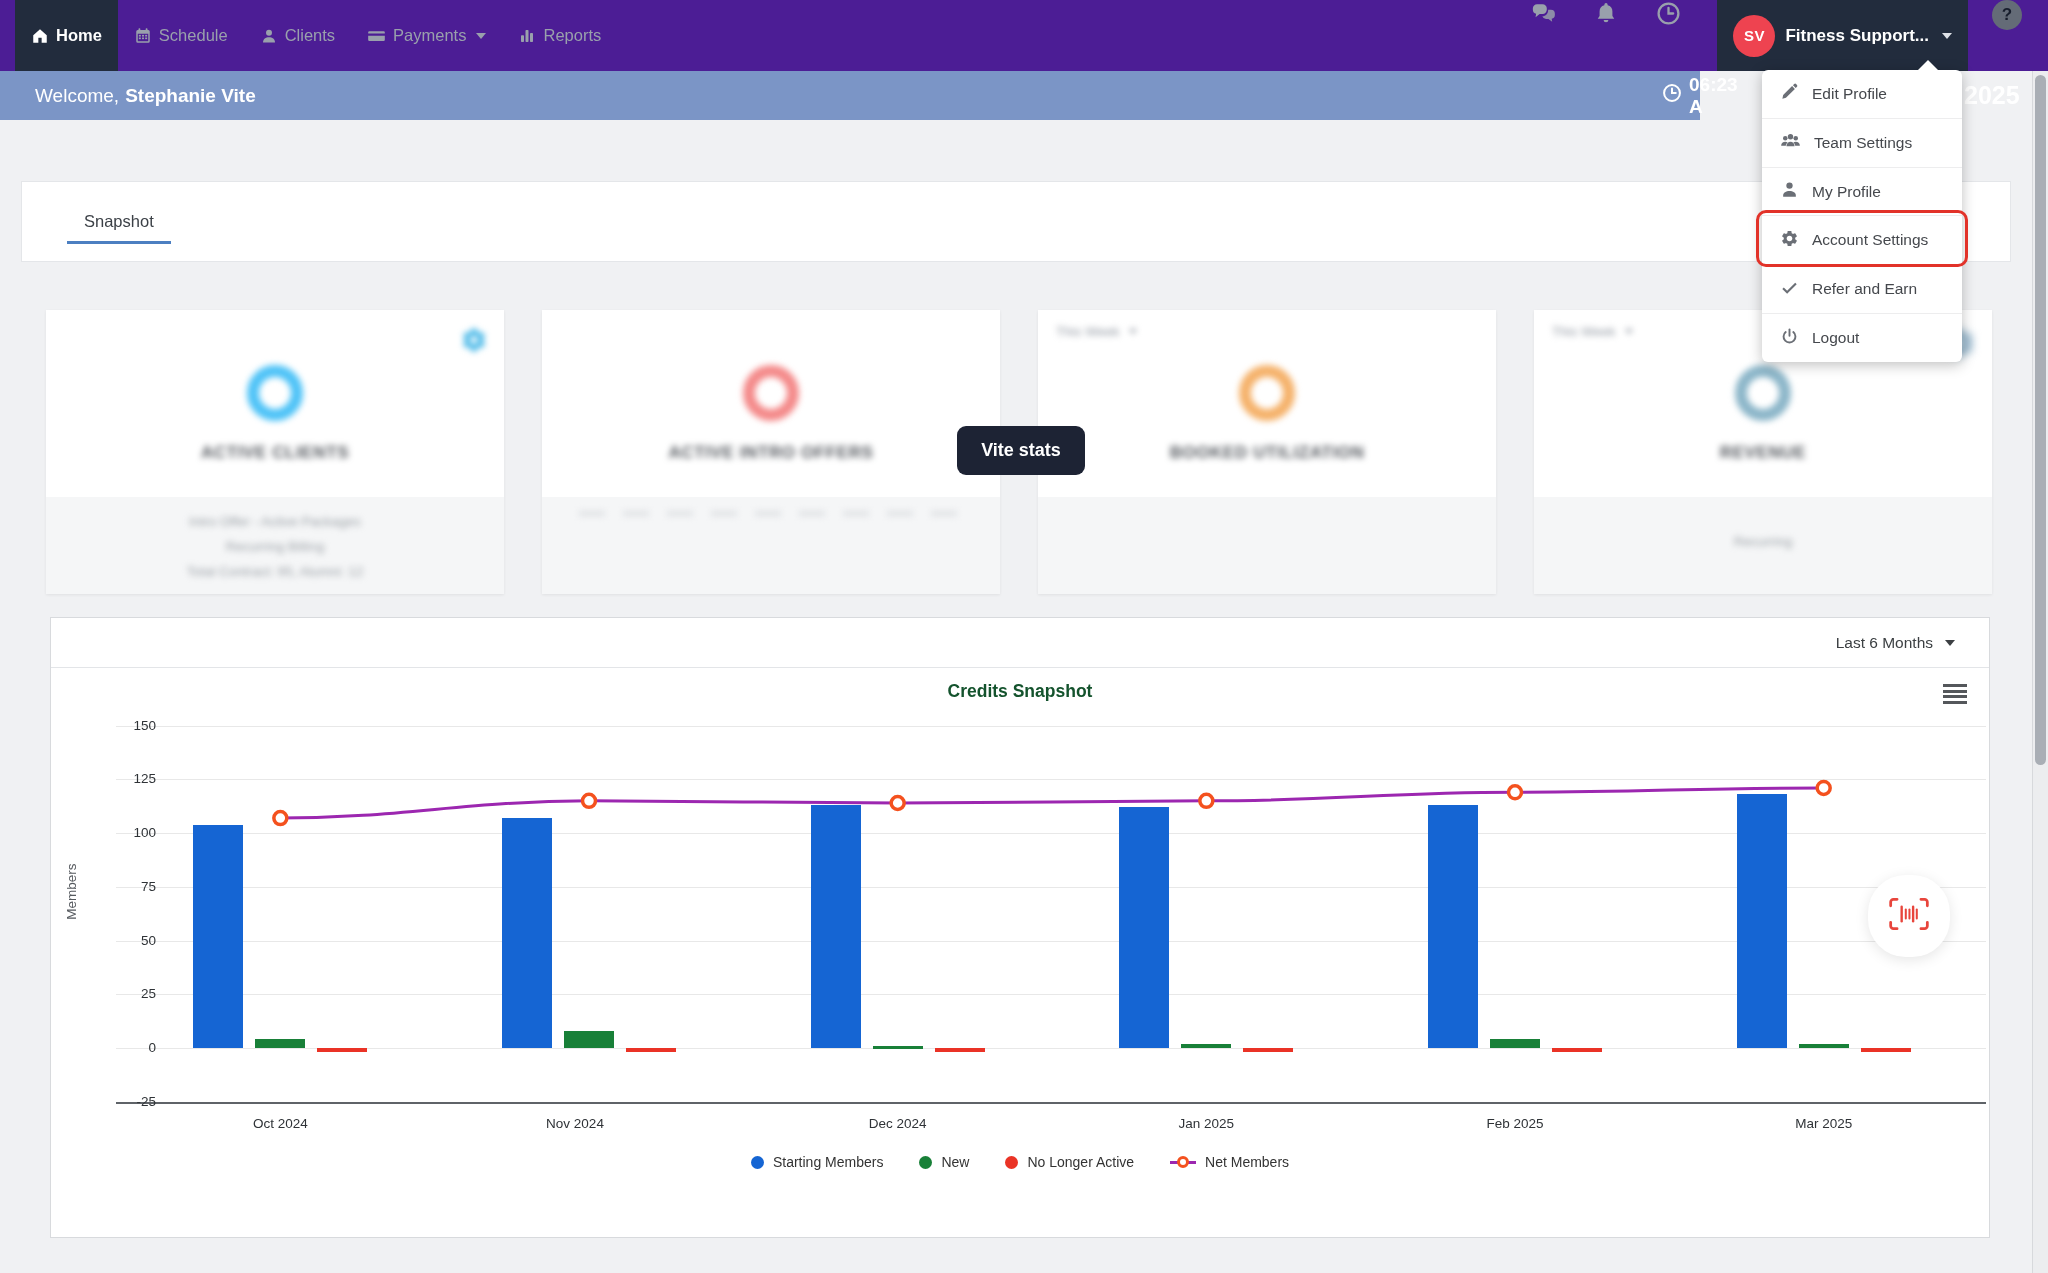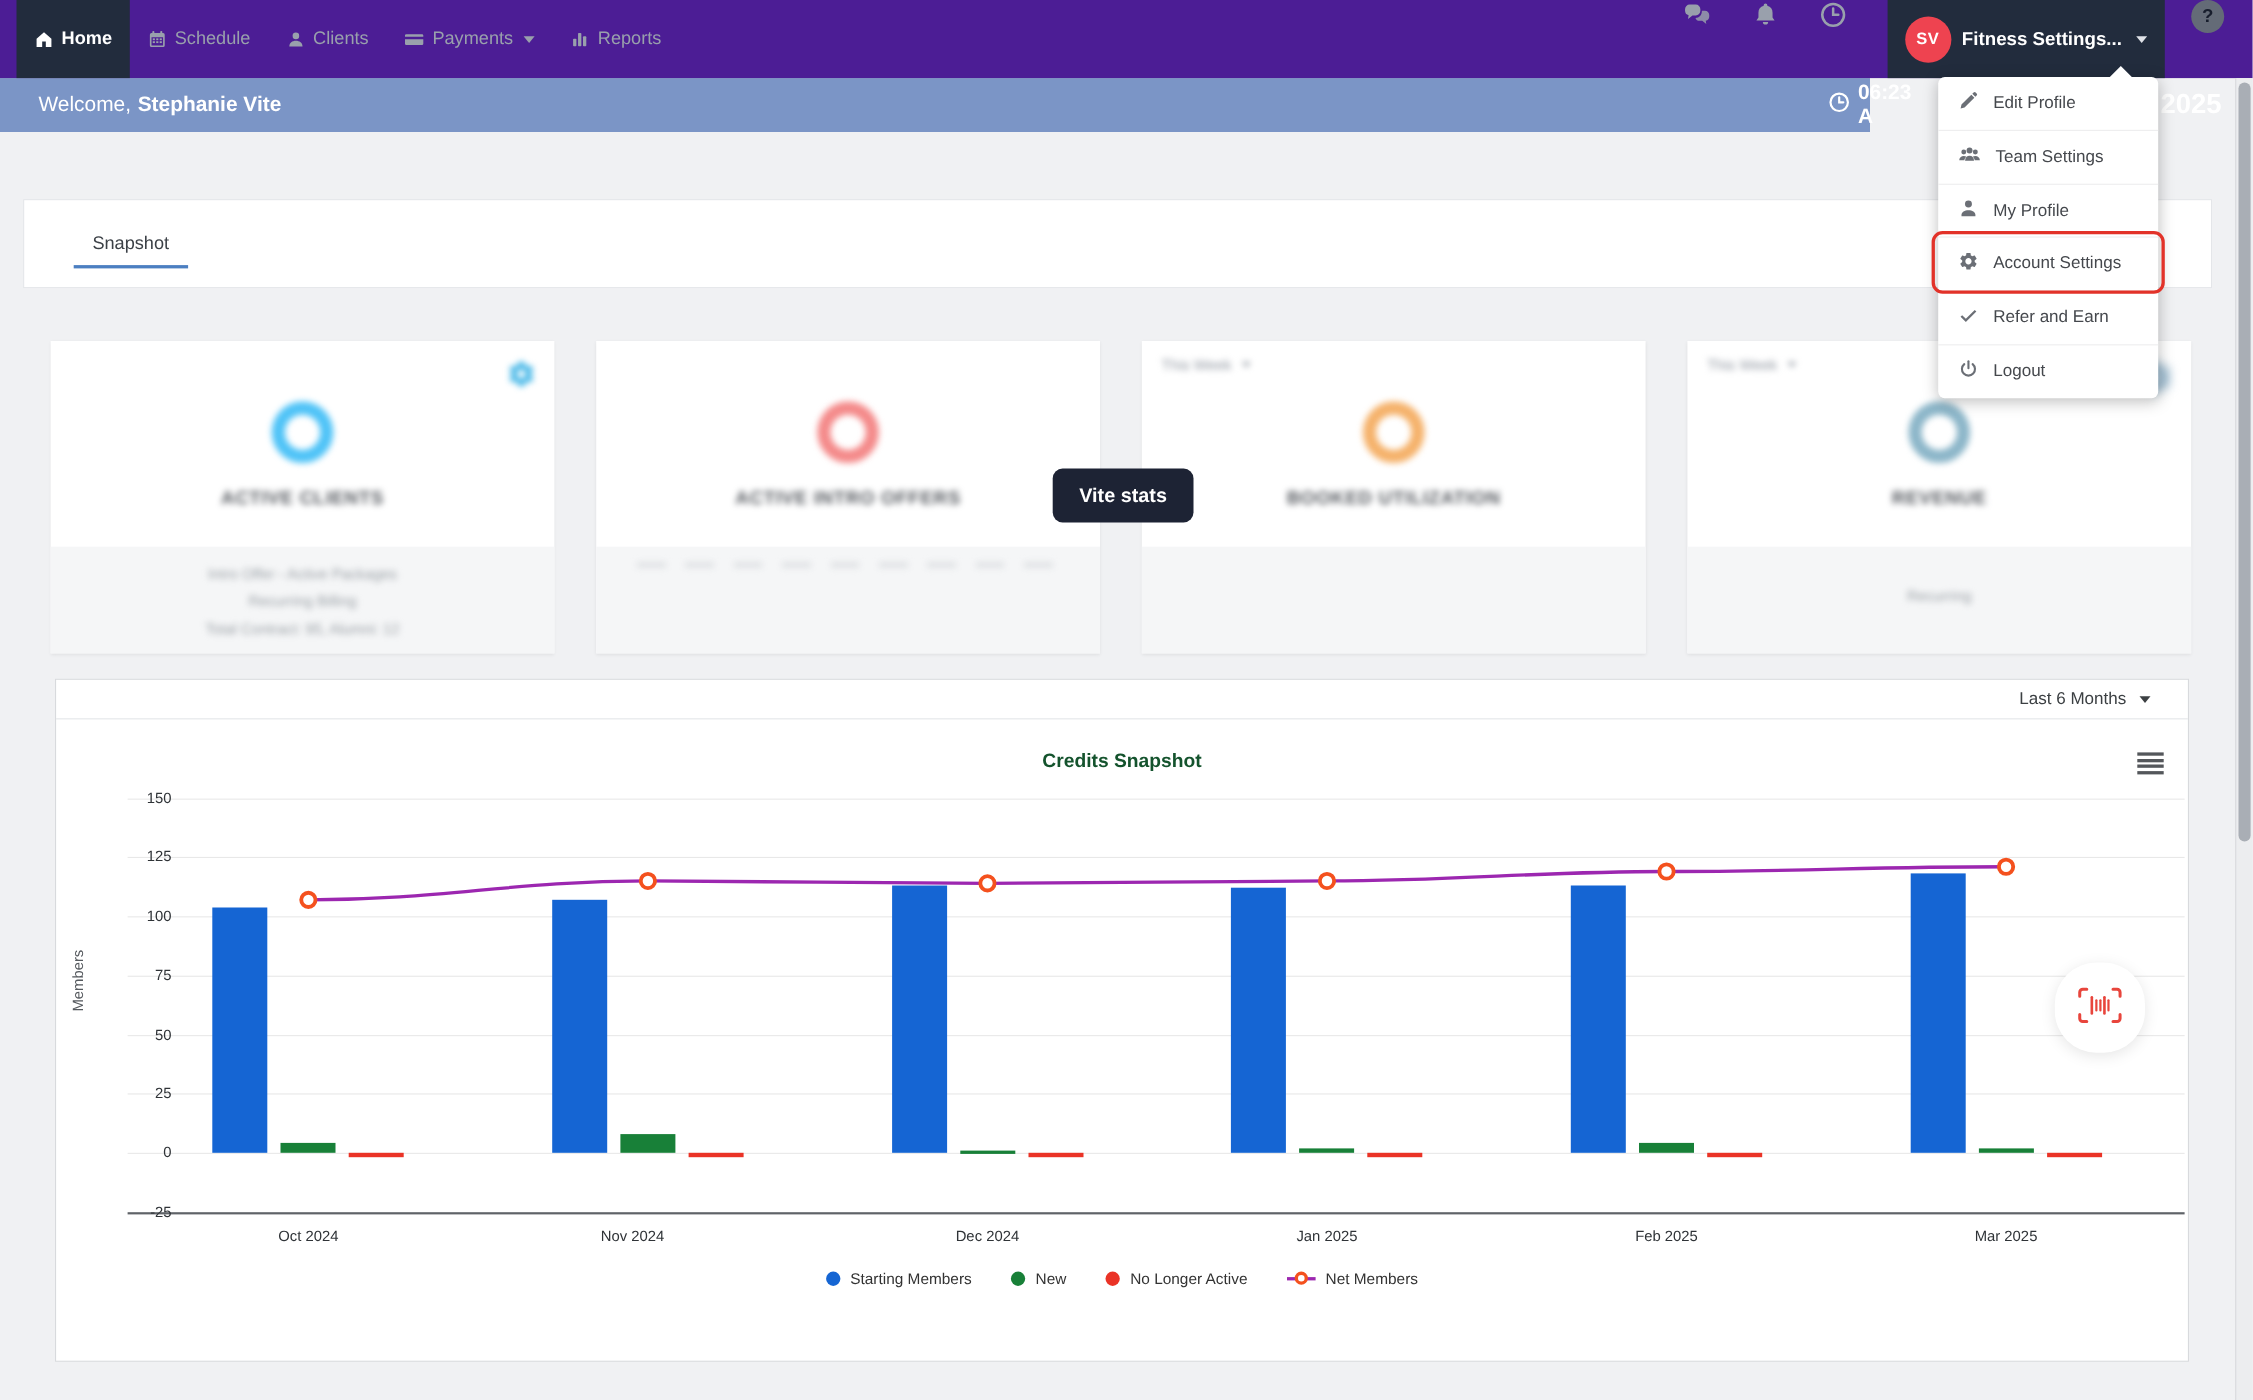--- a/index.html
+++ b/index.html
@@ -50,21 +50,21 @@
   .card-footer { position:absolute; left:0; right:0; bottom:0; height:97px; background:#f5f6f7; text-align:center; padding-top:12px; }
   .card-footer .line { font-size:13.5px; color:#9aa0a6; line-height:25px; }
   .dash-row { width:84%; height:5px; margin:2px auto 10px auto; background:repeating-linear-gradient(90deg,#dfe1e4 0 26px, transparent 26px 44px); }
   .gear-mini { position:absolute; top:16px; right:16px; }
 
   
   .show-stats { position:absolute; left:957px; top:426px; width:128px; height:49px; background:#1d2334; color:#fff; border:none; border-radius:9px; font-family:"Liberation Sans",sans-serif; font-size:18px; font-weight:600; z-index:50; cursor:pointer; }
 
   
   .chart-card { position:absolute; left:50px; top:617px; width:1940px; height:621px; background:#fff; border:1px solid #d8dadd; }
-  .chart-header { position:absolute; left:0; top:0; right:0; height:36px; border-bottom:1px solid #e3e5e8; display:flex; align-items:center; justify-content:flex-end; padding-right:34px; }
+  .chart-header { position:absolute; left:0; top:0; right:0; height:50px; border-bottom:1px solid #e3e5e8; display:flex; align-items:center; justify-content:flex-end; padding-right:34px; }
   .range-selector { display:flex; align-items:center; gap:9px; font-size:15.5px; color:#3c4043; cursor:pointer; }
   .range-selector .caret-down { border-top-color:#3c4043; }
   .chart-title { position:absolute; left:0; right:0; top:63px; text-align:center; font-size:17.5px; font-weight:700; color:#14532d; }
   .burger { position:absolute; right:22px; top:66px; width:24px; cursor:pointer; }
   .burger div { height:3px; background:#54575b; margin-bottom:2.5px; }
   .gridline { position:absolute; left:65px; width:1870px; height:1px; background:#e8e8e8; }
   .gridline.dark { height:2px; background:#5f6368; }
   .ytick { position:absolute; left:20px; width:85px; text-align:right; font-size:13.5px; color:#2f3337; }
   .ylabel-rot { position:absolute; left:-80px; top:266px; width:200px; text-align:center; transform:rotate(-90deg); font-size:13.5px; color:#55595e; }
   .bar { position:absolute; }
@@ -162,21 +162,21 @@
           </svg>
         </div>
       <div class="icon-btn">
           <svg width="25" height="25" viewBox="0 0 24 24" fill="none" stroke="#99a0ac" stroke-width="2.2">
             <circle cx="12" cy="12" r="9.5"></circle>
             <path d="M12 6.5 V12 H16.5" stroke-linecap="round"></path>
           </svg>
         </div>
       <div class="profile-cell">
         <div class="avatar">SV</div>
-        <span class="profile-name">Fitness Settings...</span>
+        <span class="profile-name">Fitness Support...</span>
         <span class="caret-down"></span>
       </div>
       <div class="help-circle">?</div>
     </div>
   </header>
 
   <div class="welcome-bar">
     <div class="welcome-text">
       <span>Welcome,</span>
       <b>Stephanie Vite</b>

